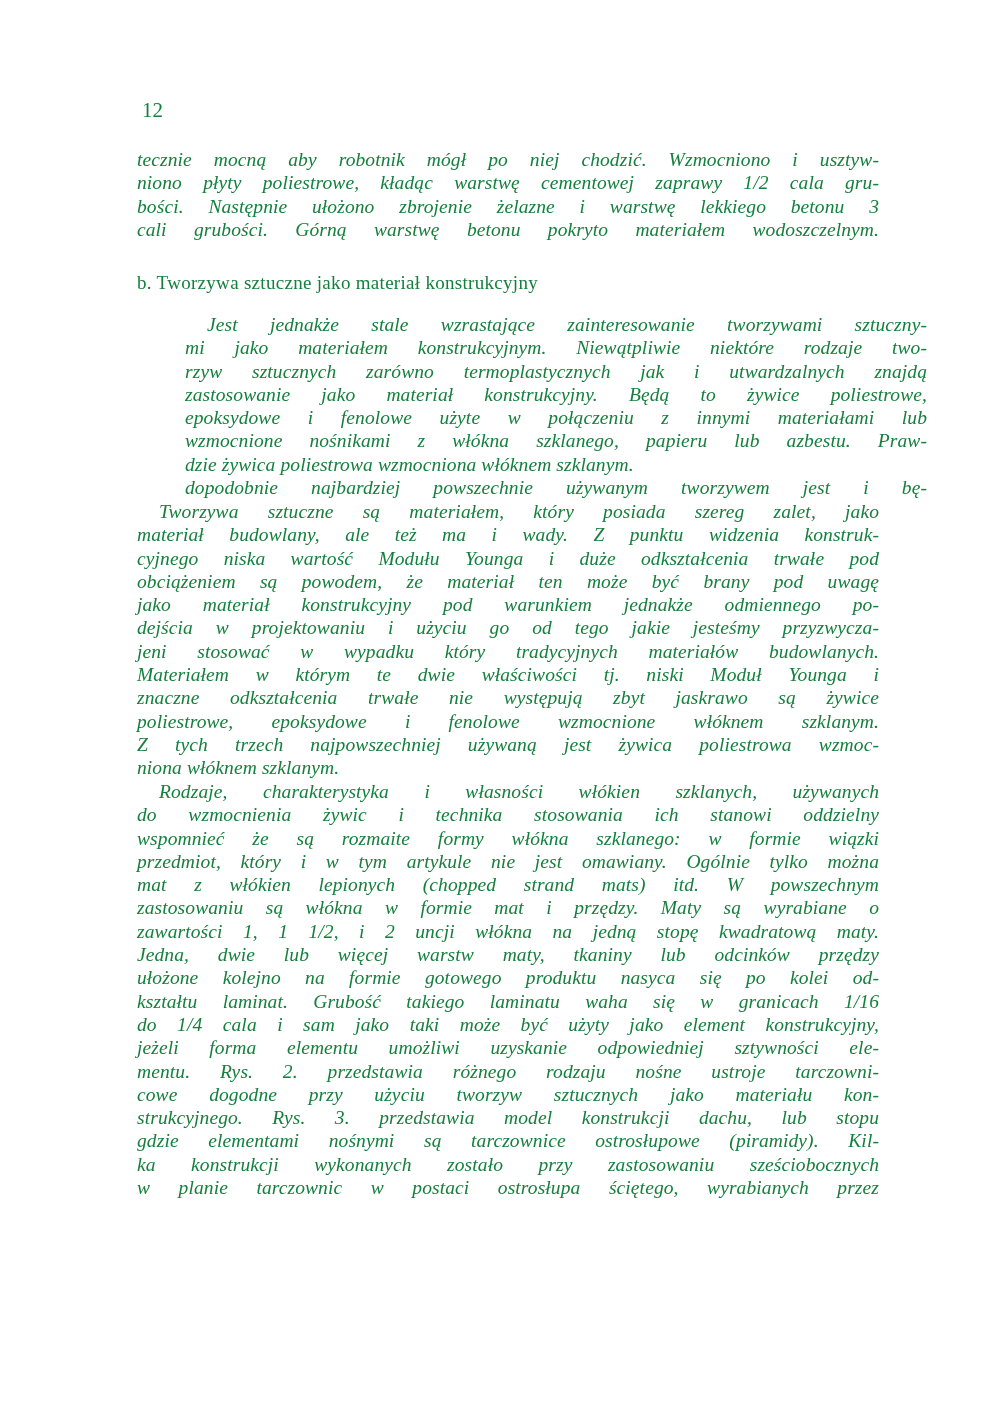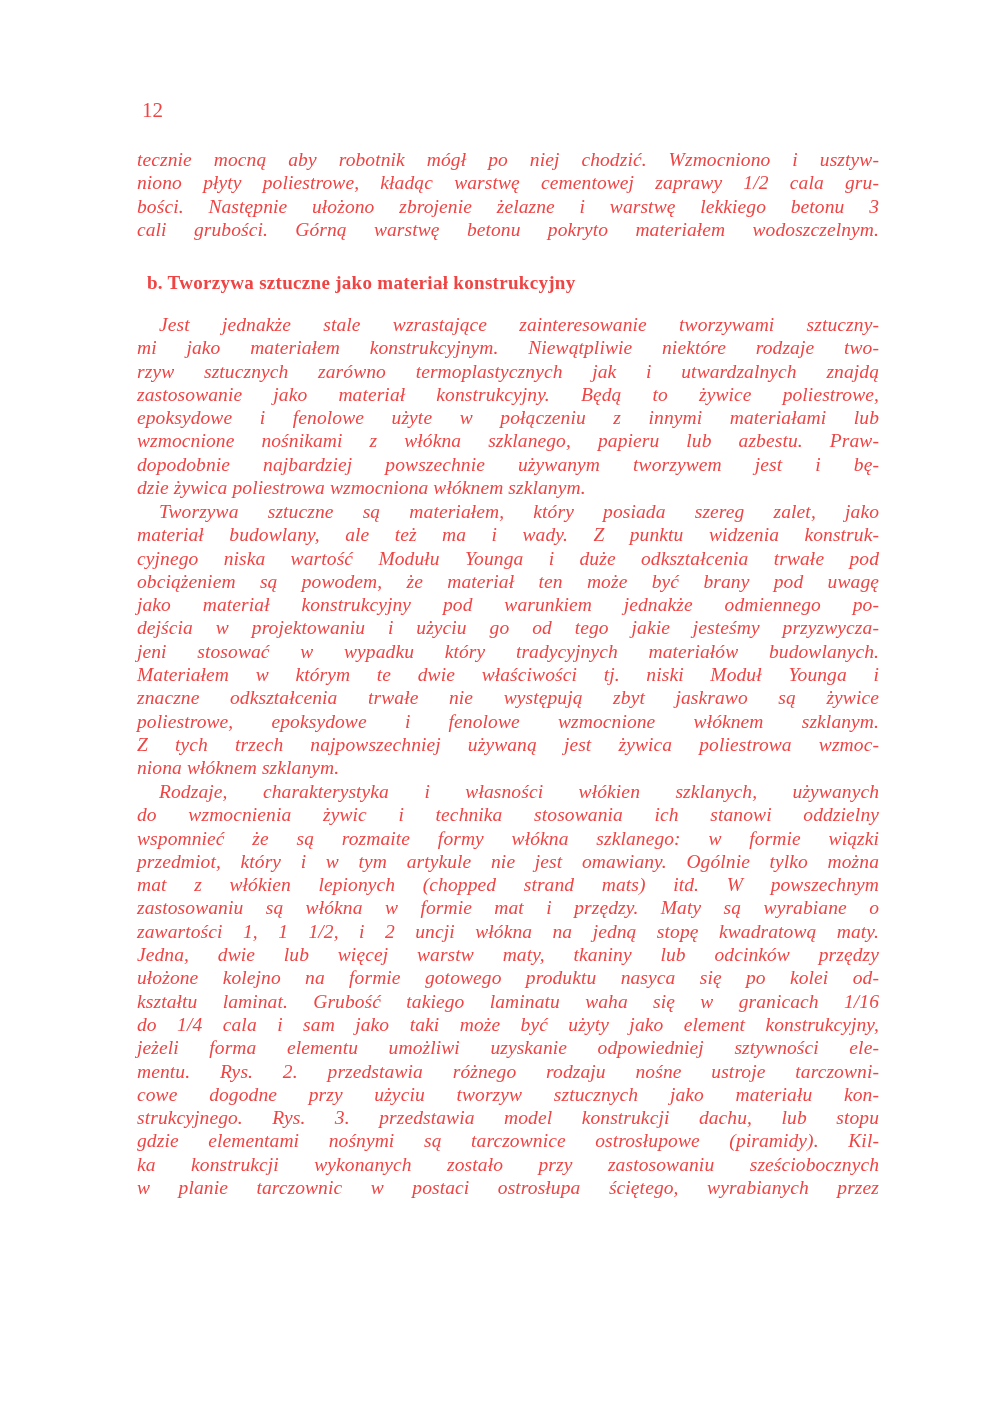--- a/index.html
+++ b/index.html
@@ -1,48 +1,48 @@
 <!DOCTYPE html>
 <html><head>
 <meta charset="utf-8">
 <style>
   html, body { margin: 0; padding: 0; background: #ffffff; }
   body { width: 1000px; height: 1420px; position: relative; overflow: hidden; }
-  .page { position: absolute; left: 0; top: 0; width: 1000px; height: 1420px; background: #fff; color: #ef4444; font-family: "Liberation Serif", "DejaVu Serif", serif; }
+  .page { position: absolute; left: 0; top: 0; width: 1000px; height: 1420px; background: #fff; color: #15803d; font-family: "Liberation Serif", "DejaVu Serif", serif; }
   .page-number { position: absolute; left: 142px; top: 98px; font-size: 21px; }
   .block { position: absolute; left: 137px; width: 742px; font-style: italic; }
   .line { display: block; height: 23.3px; line-height: 23.3px; font-size: 19.5px; text-align: justify; text-align-last: justify; white-space: nowrap; letter-spacing: 0.1px; }
   .line.last { text-align-last: left; }
   .line.indent { padding-left: 22px; }
-  .heading { position: absolute; left: 137px; top: 272px; font-size: 19px; font-weight: bold; letter-spacing: 0.3px; margin-left: 10px; }
+  .heading { position: absolute; left: 137px; top: 272px; font-size: 19px; font-weight: normal; letter-spacing: 0.3px; }
 </style>
 </head>
 <body>
 
 <div class="page">
   <div class="page-number">12</div>
 
   <div class="block" style="top:148px;">
     <span class="line">tecznie mocną aby robotnik mógł po niej chodzić. Wzmocniono i usztyw-</span>
     <span class="line">niono płyty poliestrowe, kładąc warstwę cementowej zaprawy 1/2 cala gru-</span>
     <span class="line">bości. Następnie ułożono zbrojenie żelazne i warstwę lekkiego betonu 3</span>
     <span class="line">cali grubości. Górną warstwę betonu pokryto materiałem wodoszczelnym.</span>
   </div>
 
   <div class="heading">b. Tworzywa sztuczne jako materiał konstrukcyjny</div>
 
-  <div class="block" style="top:313px;">
+  <div class="block" style="top:313px;margin-left:48px;">
     <span class="line indent">Jest jednakże stale wzrastające zainteresowanie tworzywami sztuczny-</span>
     <span class="line">mi jako materiałem konstrukcyjnym. Niewątpliwie niektóre rodzaje two-</span>
     <span class="line">rzyw sztucznych zarówno termoplastycznych jak i utwardzalnych znajdą</span>
     <span class="line">zastosowanie jako materiał konstrukcyjny. Będą to żywice poliestrowe,</span>
     <span class="line">epoksydowe i fenolowe użyte w połączeniu z innymi materiałami lub</span>
     <span class="line">wzmocnione nośnikami z włókna szklanego, papieru lub azbestu. Praw-</span>
+    <span class="line last">dzie żywica poliestrowa wzmocniona włóknem szklanym.</span>
     <span class="line">dopodobnie najbardziej powszechnie używanym tworzywem jest i bę-</span>
-    <span class="line last">dzie żywica poliestrowa wzmocniona włóknem szklanym.</span>
   </div>
 
   <div class="block" style="top:500px;">
     <span class="line indent">Tworzywa sztuczne są materiałem, który posiada szereg zalet, jako</span>
     <span class="line">materiał budowlany, ale też ma i wady. Z punktu widzenia konstruk-</span>
     <span class="line">cyjnego niska wartość Modułu Younga i duże odkształcenia trwałe pod</span>
     <span class="line">obciążeniem są powodem, że materiał ten może być brany pod uwagę</span>
     <span class="line">jako materiał konstrukcyjny pod warunkiem jednakże odmiennego po-</span>
     <span class="line">dejścia w projektowaniu i użyciu go od tego jakie jesteśmy przyzwycza-</span>
     <span class="line">jeni stosować w wypadku który tradycyjnych materiałów budowlanych.</span>

